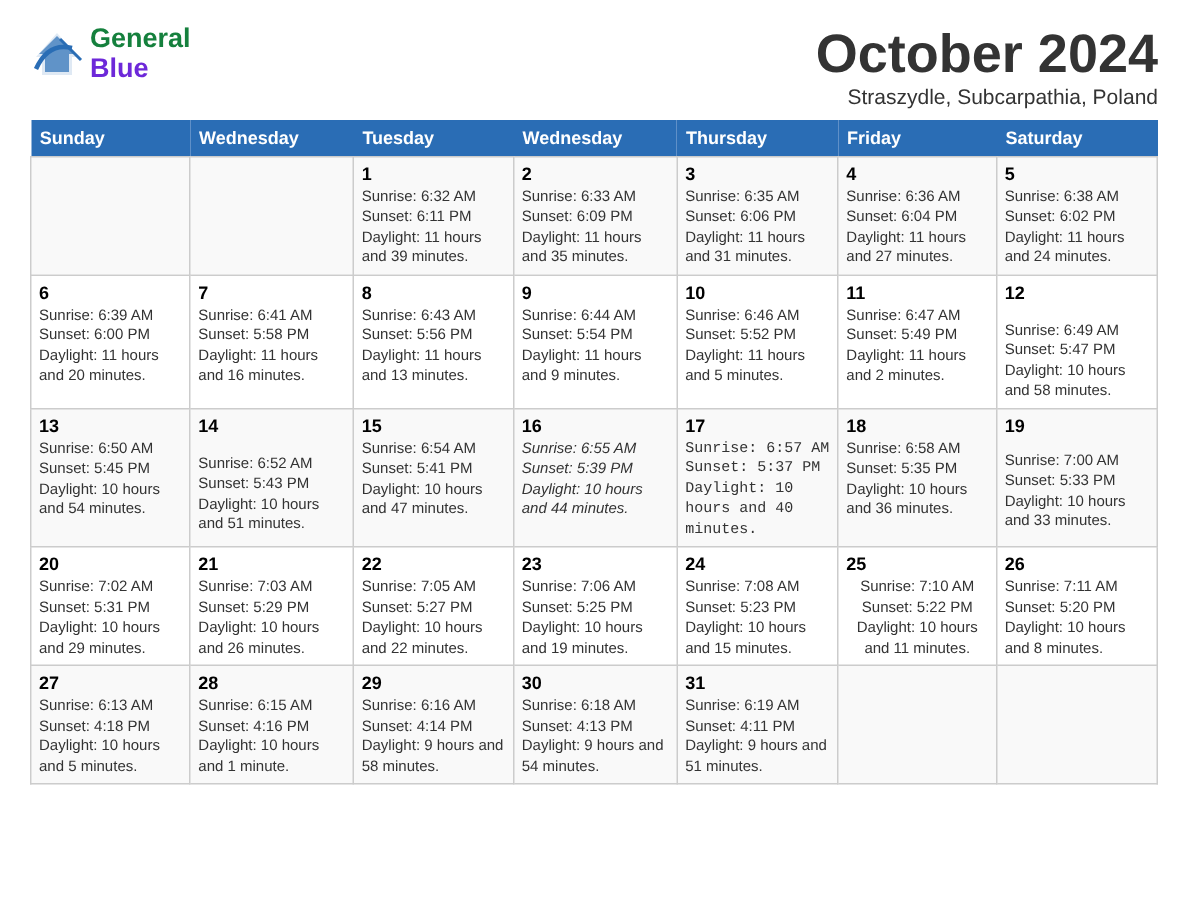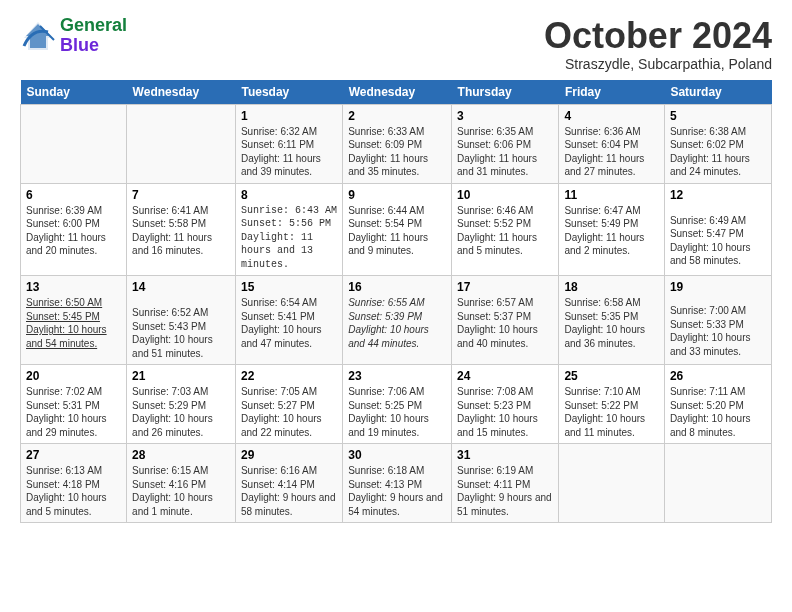--- a/index.html
+++ b/index.html
@@ -178,21 +178,21 @@
 Daylight: 11 hours and 20 minutes.</div>
           </td>
           <td>
             <span class="day-num">7</span>
             <div class="day-info" style="white-space: pre-line;">Sunrise: 6:41 AM
 Sunset: 5:58 PM
 Daylight: 11 hours and 16 minutes.</div>
           </td>
           <td>
             <span class="day-num">8</span>
-            <div class="day-info" style="white-space: pre-line; font-family: Liberation Mono, monospace;">Sunrise: 6:43 AM
+            <div class="day-info" style="white-space: pre-line;">Sunrise: 6:43 AM
 Sunset: 5:56 PM
 Daylight: 11 hours and 13 minutes.</div>
           </td>
           <td>
             <span class="day-num">9</span>
             <div class="day-info" style="white-space: pre-line;">Sunrise: 6:44 AM
 Sunset: 5:54 PM
 Daylight: 11 hours and 9 minutes.</div>
           </td>
           <td>
@@ -210,21 +210,21 @@
           <td>
             <span class="day-num">12</span>
             <div class="day-info" style="white-space: pre-line; margin-top: 12px;">Sunrise: 6:49 AM
 Sunset: 5:47 PM
 Daylight: 10 hours and 58 minutes.</div>
           </td>
         </tr>
         <tr class="week-row-odd">
           <td>
             <span class="day-num">13</span>
-            <div class="day-info" style="white-space: pre-line; text-decoration: underline;">Sunrise: 6:50 AM
+            <div class="day-info" style="white-space: pre-line;">Sunrise: 6:50 AM
 Sunset: 5:45 PM
 Daylight: 10 hours and 54 minutes.</div>
           </td>
           <td>
             <span class="day-num">14</span>
             <div class="day-info" style="white-space: pre-line; margin-top: 12px;">Sunrise: 6:52 AM
 Sunset: 5:43 PM
 Daylight: 10 hours and 51 minutes.</div>
           </td>
           <td>
@@ -234,21 +234,21 @@
 Daylight: 10 hours and 47 minutes.</div>
           </td>
           <td>
             <span class="day-num">16</span>
             <div class="day-info" style="white-space: pre-line; font-style: italic;">Sunrise: 6:55 AM
 Sunset: 5:39 PM
 Daylight: 10 hours and 44 minutes.</div>
           </td>
           <td>
             <span class="day-num">17</span>
-            <div class="day-info" style="white-space: pre-line;">Sunrise: 6:57 AM
+            <div class="day-info" style="white-space: pre-line; font-family: Liberation Mono, monospace;">Sunrise: 6:57 AM
 Sunset: 5:37 PM
 Daylight: 10 hours and 40 minutes.</div>
           </td>
           <td>
             <span class="day-num">18</span>
             <div class="day-info" style="white-space: pre-line;">Sunrise: 6:58 AM
 Sunset: 5:35 PM
 Daylight: 10 hours and 36 minutes.</div>
           </td>
           <td>
@@ -284,21 +284,21 @@
 Daylight: 10 hours and 19 minutes.</div>
           </td>
           <td>
             <span class="day-num">24</span>
             <div class="day-info" style="white-space: pre-line;">Sunrise: 7:08 AM
 Sunset: 5:23 PM
 Daylight: 10 hours and 15 minutes.</div>
           </td>
           <td>
             <span class="day-num">25</span>
-            <div class="day-info" style="white-space: pre-line;">Sunrise: 7:10 AM
+            <div class="day-info" style="white-space: pre-line; text-align: center;">Sunrise: 7:10 AM
 Sunset: 5:22 PM
 Daylight: 10 hours and 11 minutes.</div>
           </td>
           <td>
             <span class="day-num">26</span>
             <div class="day-info" style="white-space: pre-line;">Sunrise: 7:11 AM
 Sunset: 5:20 PM
 Daylight: 10 hours and 8 minutes.</div>
           </td>
         </tr>

